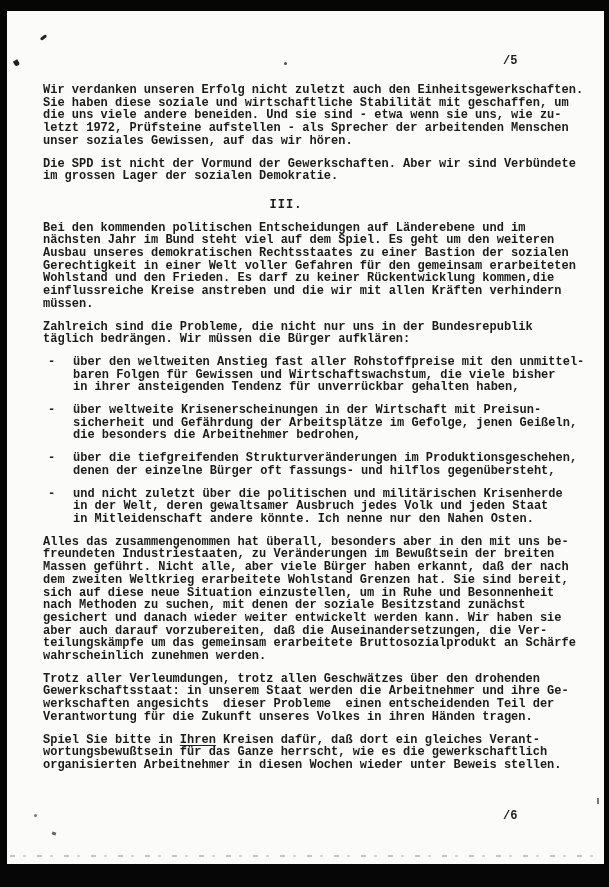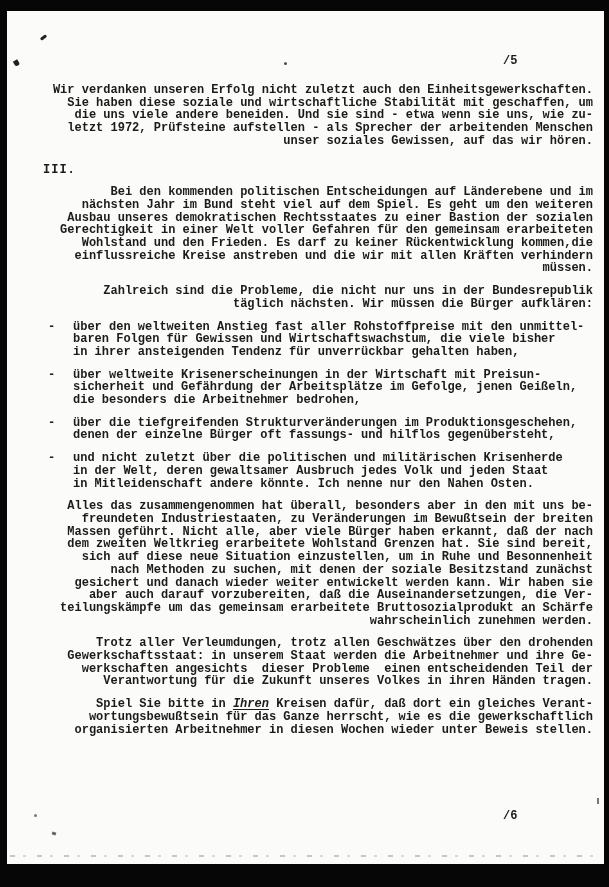--- a/index.html
+++ b/index.html
@@ -31,24 +31,24 @@
   
   .text-col {
     position: absolute;
     left: 43px;
     top: 84px;
     width: 550px;
   }
   p.para {
     margin: 0 0 10px 0;
     white-space: pre-wrap;
-    text-align: right;
   }
   .heading {
     margin: 16px 0 10px 0;
+    text-align: center;
     padding-right: 64px;
     letter-spacing: 1px;
   }
   .bullet-row {
     display: flex;
     margin: 0 0 10px 0;
   }
   .bullet-dash {
     flex: 0 0 25px;
     margin-left: 5px;
@@ -57,21 +57,21 @@
     flex: 1;
     white-space: pre-wrap;
   }
   .page-marker {
     position: absolute;
     left: 503px;
     width: 60px;
   }
   .marker-top { top: 55px; }
   .marker-bottom { top: 810px; }
-  .u { text-decoration: underline; text-underline-offset: 2px; font-style: italic; }
+  .u { text-decoration: underline; text-underline-offset: 2px; }
   
   .artifact { position: absolute; background: #222; }
   .art-1 { left: 40px; top: 36px; width: 7px; height: 3px; transform: rotate(-35deg); border-radius: 2px; }
   .art-2 { left: 14px; top: 60px; width: 5px; height: 6px; transform: rotate(-30deg); border-radius: 0 0 3px 3px; }
   .art-3 { left: 284px; top: 62px; width: 3px; height: 3px; border-radius: 50%; opacity: .8; }
   .art-4 { left: 34px; top: 814px; width: 3px; height: 3px; border-radius: 50%; opacity: .6; }
   .art-5 { left: 52px; top: 832px; width: 4px; height: 3px; transform: rotate(20deg); opacity: .7; }
   .art-6 { left: 597px; top: 798px; width: 2px; height: 6px; opacity: .6; }
 </style>
 </head>
@@ -94,33 +94,35 @@
 <div class="page-marker marker-bottom">/6</div>
 
 <div class="text-col">
 
   <p class="para">Wir verdanken unseren Erfolg nicht zuletzt auch den Einheitsgewerkschaften.
 Sie haben diese soziale und wirtschaftliche Stabilität mit geschaffen, um
 die uns viele andere beneiden. Und sie sind - etwa wenn sie uns, wie zu-
 letzt 1972, Prüfsteine aufstellen - als Sprecher der arbeitenden Menschen
 unser soziales Gewissen, auf das wir hören.</p>
 
+  <p class="para">Die SPD ist nicht der Vormund der Gewerkschaften. Aber wir sind Verbündete
+im grossen Lager der sozialen Demokratie.</p>
 
   <div class="heading">III.</div>
 
   <p class="para">Bei den kommenden politischen Entscheidungen auf Länderebene und im
 nächsten Jahr im Bund steht viel auf dem Spiel. Es geht um den weiteren
 Ausbau unseres demokratischen Rechtsstaates zu einer Bastion der sozialen
 Gerechtigkeit in einer Welt voller Gefahren für den gemeinsam erarbeiteten
 Wohlstand und den Frieden. Es darf zu keiner Rückentwicklung kommen,die
 einflussreiche Kreise anstreben und die wir mit allen Kräften verhindern
 müssen.</p>
 
   <p class="para">Zahlreich sind die Probleme, die nicht nur uns in der Bundesrepublik
-täglich nächsten. Wir müssen die Bürger aufklären:</p>
+täglich bedrängen. Wir müssen die Bürger aufklären:</p>
 
   <div class="bullet-row">
     <span class="bullet-dash">-</span>
     <span class="bullet-text">über den weltweiten Anstieg fast aller Rohstoffpreise mit den unmittel-
 baren Folgen für Gewissen und Wirtschaftswachstum, die viele bisher
 in ihrer ansteigenden Tendenz für unverrückbar gehalten haben,</span>
   </div>
 
   <div class="bullet-row">
     <span class="bullet-dash">-</span>

